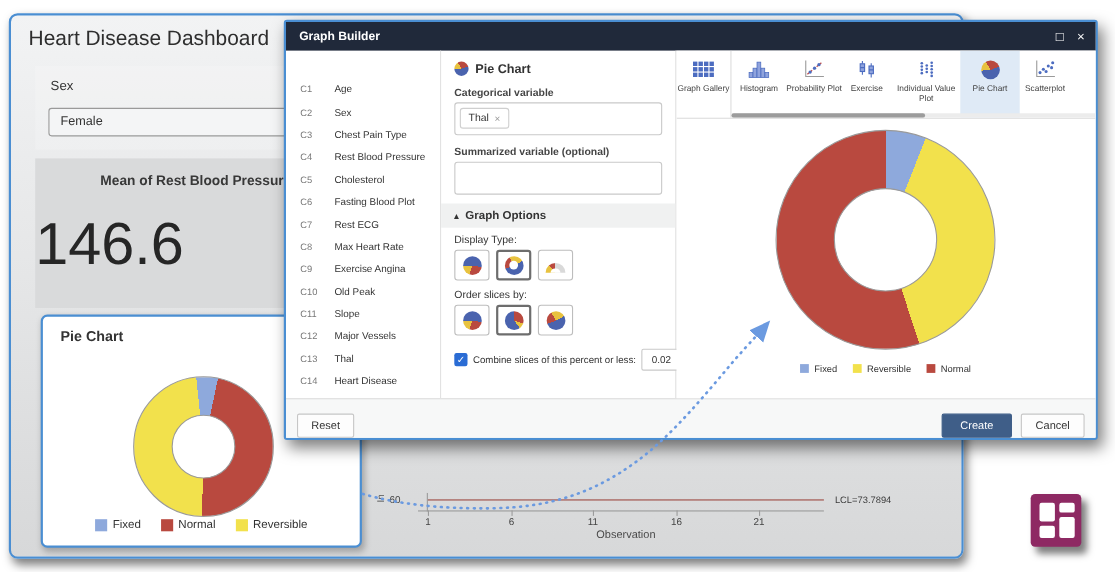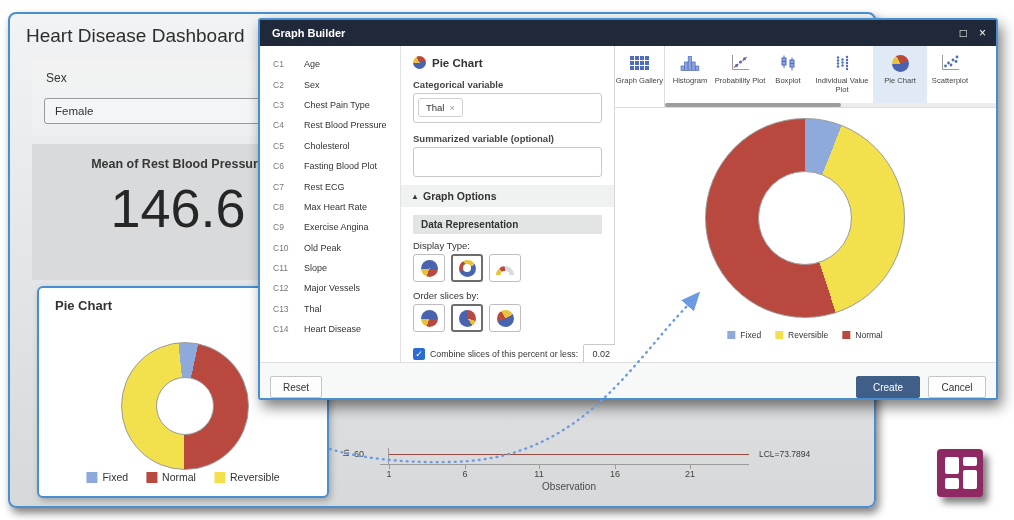--- a/index.html
+++ b/index.html
@@ -23,21 +23,21 @@
   .sex-label { font-size: 12px; color: #333; }
   .refresh { font-size: 15px; color: #444; cursor: pointer; line-height: 1; }
   .dropdown { position: absolute; left: 12px; right: 12px; top: 38px; height: 26px;
     background: #f4f5f6; border: 1px solid #9a9a9a; border-radius: 3px;
     display: flex; align-items: center; justify-content: space-between; padding: 0 10px;
     font-size: 11.5px; color: #333; cursor: pointer; }
   .caret { font-size: 10px; color: #222; }
 
   .kpi-card { position: absolute; left: 22px; top: 130px; width: 292px; height: 136px; background: #d9dadb; }
   .kpi-title { text-align: center; margin-top: 13px; font-size: 12.5px; font-weight: bold; color: #383838; }
-  .kpi-value { text-align: center; font-size: 54px; color: #262626; margin-top: 6px; }
+  .kpi-value { text-align: left; font-size: 54px; color: #262626; margin-top: 20px; }
 
   
   .control-chart { position: absolute; left: 322px; top: 388px; width: 548px; height: 56px; overflow: hidden; font-size: 9px; color: #444; margin-top: 46px; }
   .cc-ylab { position: absolute; left: 10px; top: 0px; transform: rotate(-90deg); font-size: 9px; color: #555; }
   .cc-ytick { position: absolute; left: 22px; top: 1px; }
   .cc-yaxis { position: absolute; left: 56px; top: 0; width: 1px; height: 17px; background: #9b9b9b; }
   .cc-lcl-line { position: absolute; left: 57px; top: 6px; width: 360px; height: 1px; background: #9d4a43; }
   .cc-lcl { position: absolute; left: 427px; top: 1px; font-size: 8.5px; color: #3a3a3a; }
   .cc-xaxis { position: absolute; left: 48px; top: 16px; width: 369px; height: 1px; background: #9b9b9b; }
   .cc-tick { position: absolute; top: 16px; width: 1px; height: 5px; background: #9b9b9b; }
@@ -63,21 +63,21 @@
   .dialog { position: absolute; left: 258px; top: 18px; width: 740px; height: 382px;
     background: #fff; border: 2px solid #4a8ed2; border-radius: 3px;
     box-shadow: 4px 7px 14px rgba(0,0,0,.5); z-index: 10; display: flex; flex-direction: column; }
   .titlebar { flex: 0 0 26px; background: #20293a; display: flex; align-items: center;
     justify-content: space-between; padding: 0 10px 0 12px; }
   .dlg-title { color: #fff; font-size: 11px; font-weight: bold; }
   .win-controls { display: flex; gap: 12px; color: #fff; align-items: center; }
   .wc { font-size: 12px; cursor: pointer; line-height: 1; }
 
   .dlg-body { flex: 1; display: flex; min-height: 0; }
-  .col-list { width: 140px; padding-top: 8px; overflow: hidden; }
+  .col-list { width: 140px; padding-top: 25px; overflow: hidden; }
   .col-row { display: flex; height: 20.4px; align-items: center; padding-left: 13px; cursor: pointer; }
   .col-id { width: 31px; font-size: 8.5px; color: #777; }
   .col-name { font-size: 9px; color: #333; white-space: nowrap; }
 
   .opts { width: 215px; border-left: 1px solid #e2e2e2; border-right: 1px solid #d8d8d8; padding: 10px 12px; }
   .opts-header { display: flex; align-items: center; gap: 6px; font-size: 11.5px; font-weight: bold; color: #333; }
   .mini-pie { width: 13px; height: 13px; border-radius: 50%; flex: 0 0 13px;
     background: conic-gradient(from -30deg, #b9493f 0 28%, #4a63ae 28% 82%, #e8c23f 82% 100%); }
   .fld-label { font-size: 9.5px; font-weight: bold; color: #444; margin-top: 10px; }
   .fld-box { margin-top: 3px; height: 30px; border: 1px solid #c9c9c9; border-radius: 3px; padding: 3px 4px; background: #fff; }
@@ -295,21 +295,20 @@
           <span>Thal</span>
           <span class="chip-x">×</span>
         </span>
       </div>
       <div class="fld-label">Summarized variable (optional)</div>
       <div class="fld-box"></div>
       <div class="go-bar">
         <span class="go-tri">▴</span>
         <span>Graph Options</span>
       </div>
-      <div class="dr-bar">Data Representation</div>
       <div class="opt-label">Display Type:</div>
       <div class="btn-row">
         <span class="icon-btn">
             <span class="pieglyph gp1"></span>
           </span>
         <span class="icon-btn selected">
             <span class="pieglyph gp3">
               <span class="ohole"></span>
             </span>
           </span>
@@ -399,21 +398,21 @@
                   <rect x="4" y="4" width="4" height="7"></rect>
                   <line x1="4" y1="7.5" x2="8" y2="7.5"></line>
                   <line x1="6" y1="11" x2="6" y2="14"></line>
                   <line x1="14" y1="3.5" x2="14" y2="6"></line>
                   <rect x="12" y="6" width="4" height="7"></rect>
                   <line x1="12" y1="9.5" x2="16" y2="9.5"></line>
                   <line x1="14" y1="13" x2="14" y2="16.5"></line>
                 </g>
               </svg>
           </span>
-          <span class="glabel">Boxplot</span>
+          <span class="glabel">Exercise</span>
         </div>
         <div class="gitem g4">
           <span class="gicon">
             <svg width="20" height="18" viewBox="0 0 20 18">
                 <g fill="#4c6cc0">
                   <circle cx="6" cy="3.5" r="1.2"></circle>
                   <circle cx="6" cy="6.5" r="1.2"></circle>
                   <circle cx="6" cy="9.5" r="1.2"></circle>
                   <circle cx="6" cy="12.5" r="1.2"></circle>
                   <circle cx="10.5" cy="5.5" r="1.2"></circle>

